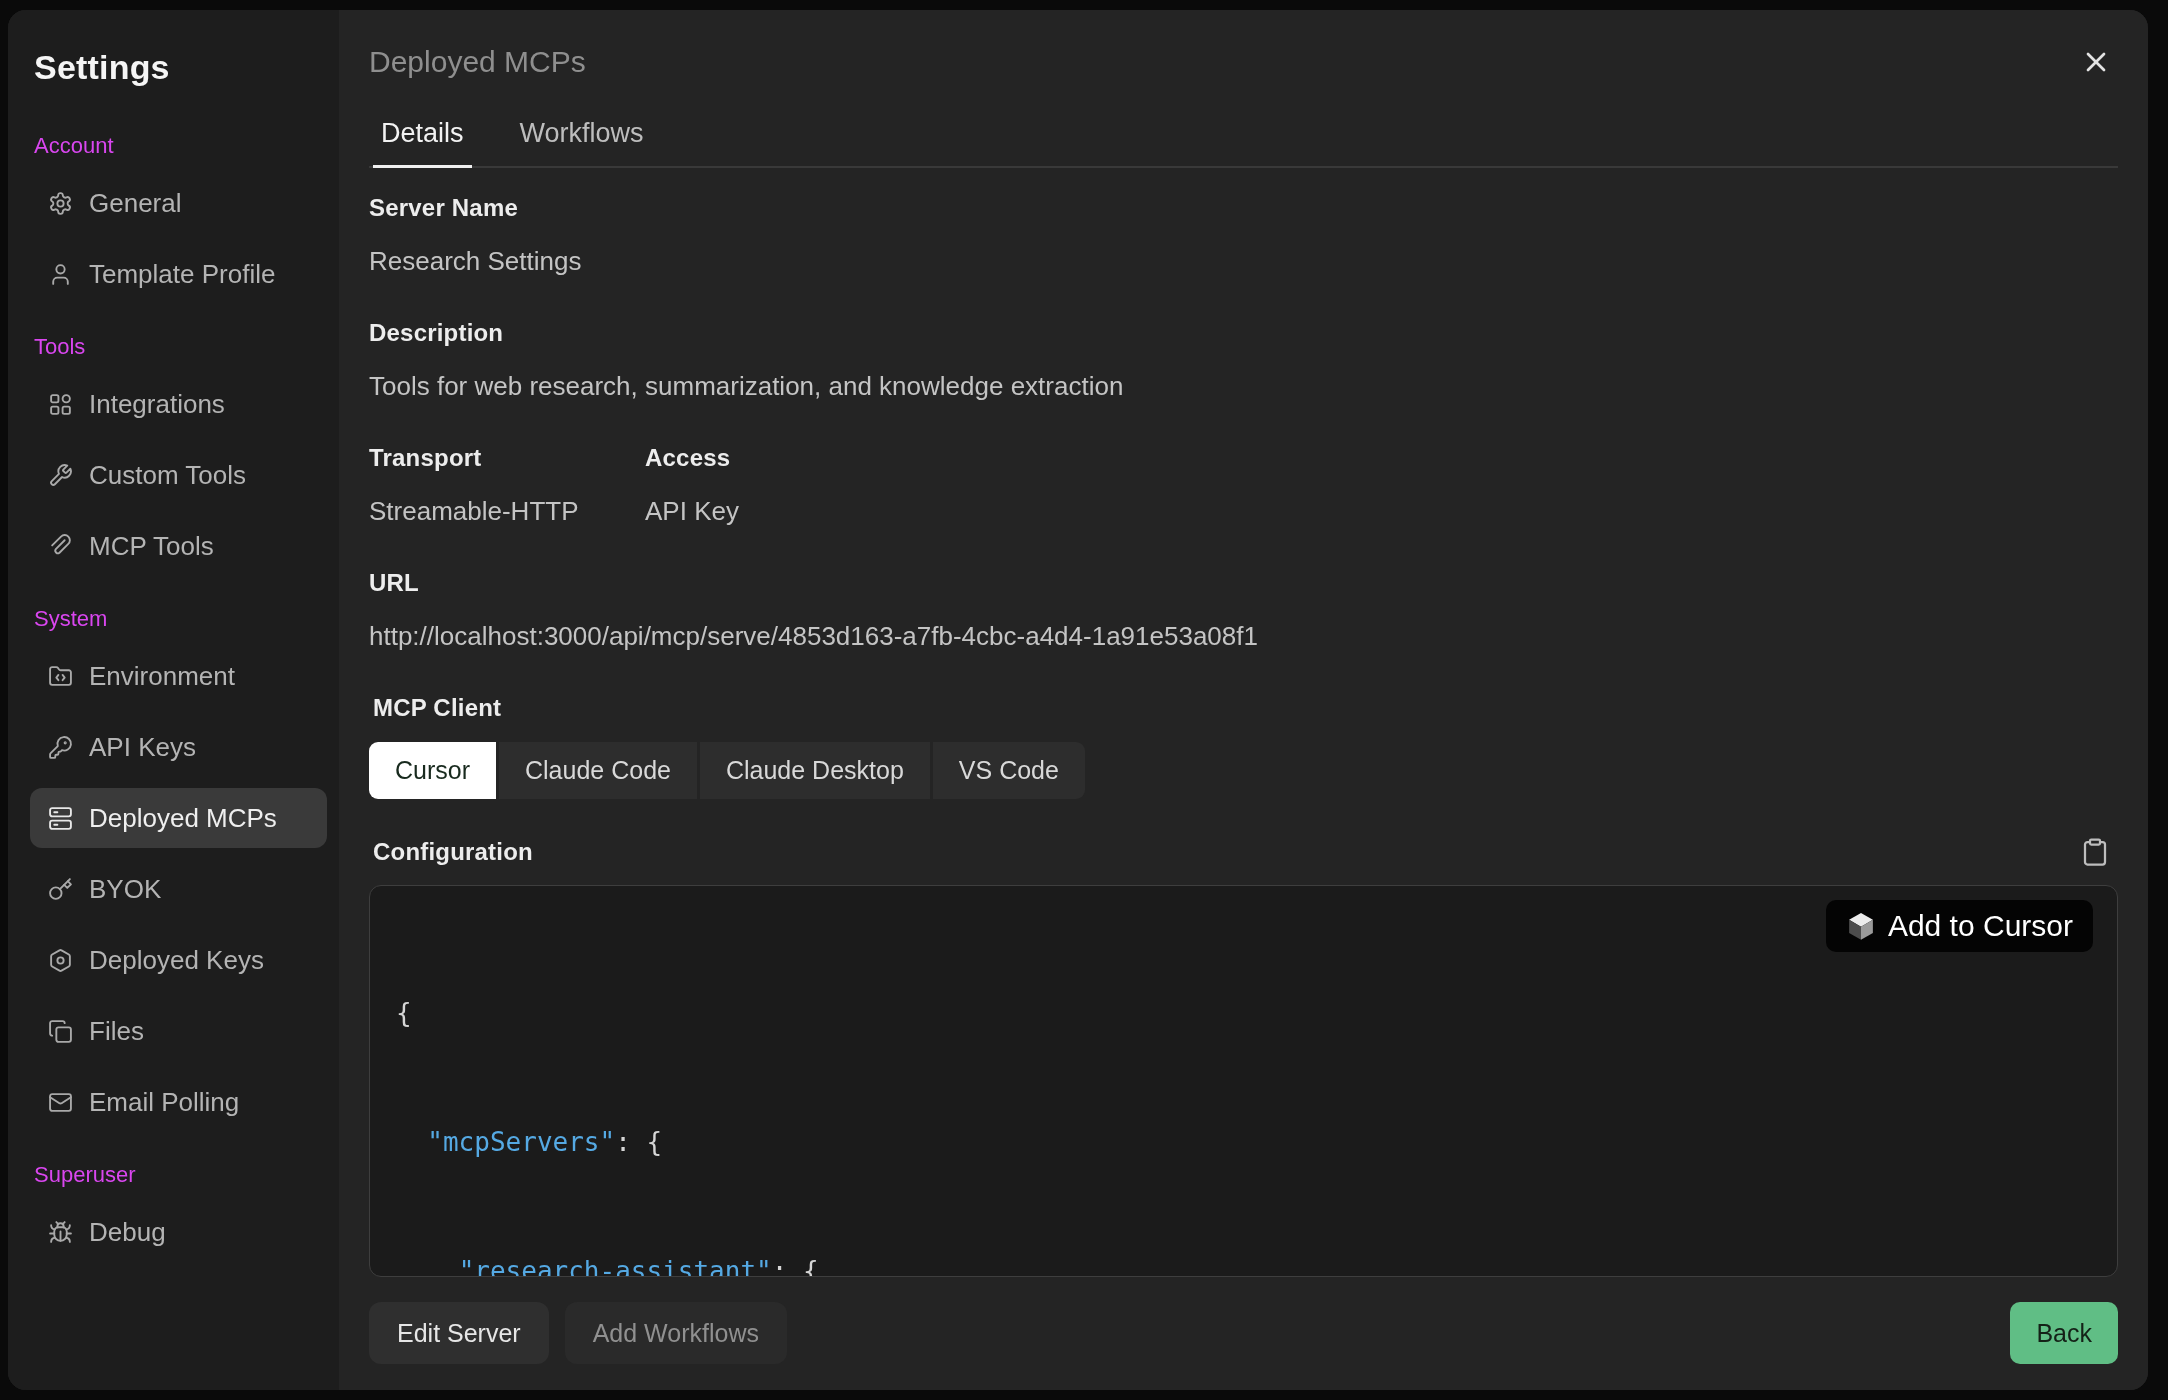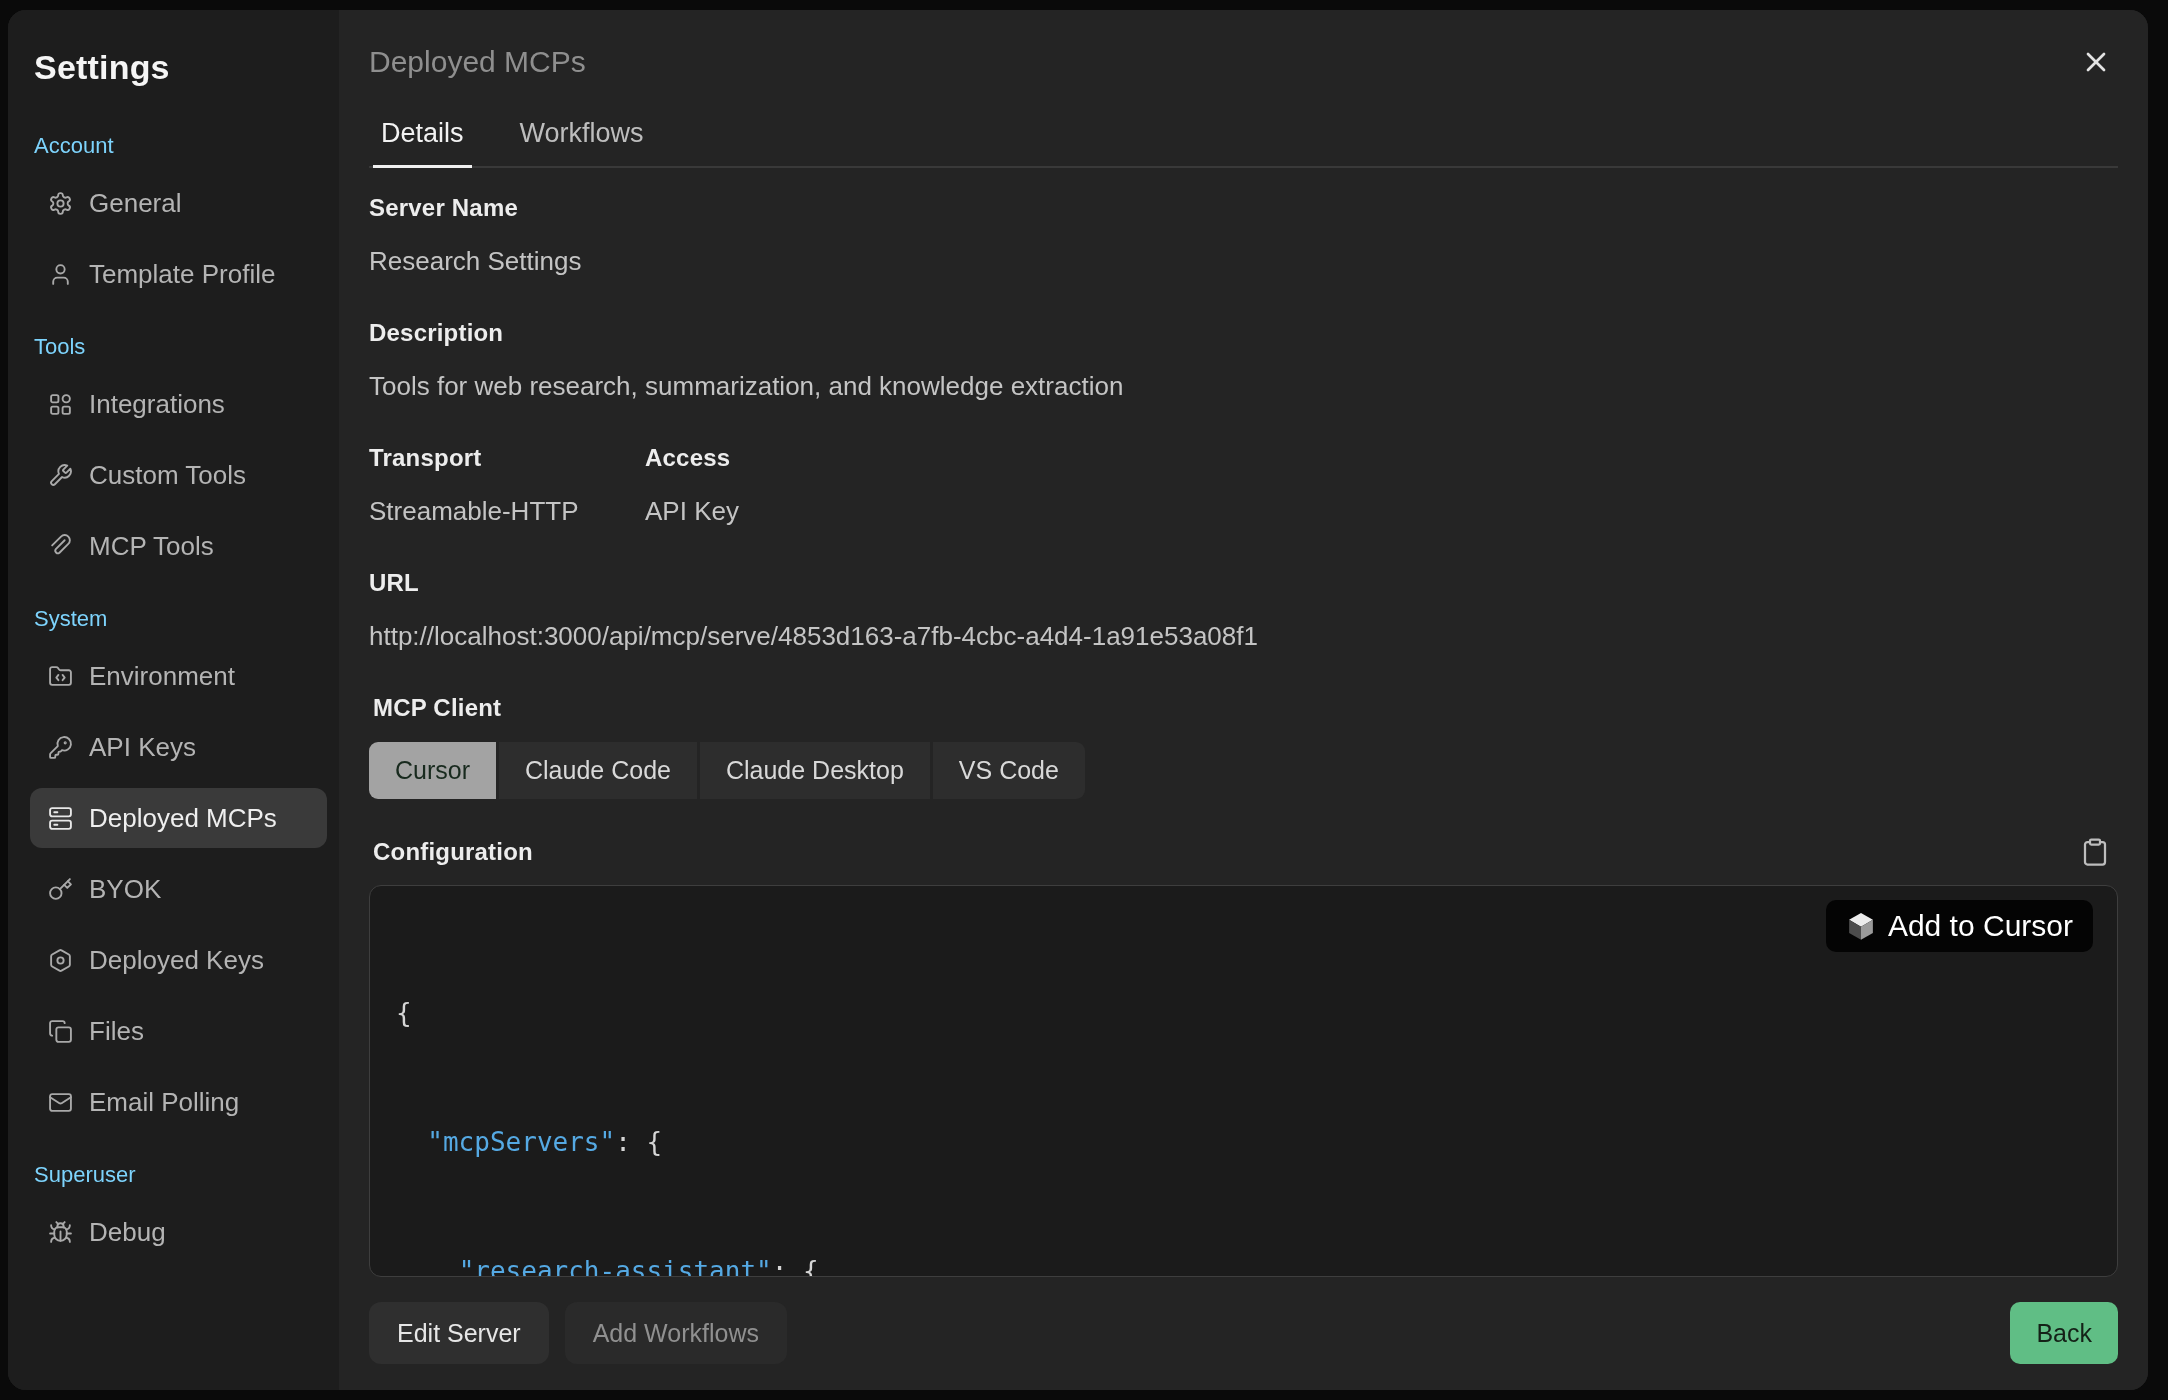--- a/index.html
+++ b/index.html
@@ -4,21 +4,21 @@
 <style>
   * { margin:0; padding:0; box-sizing:border-box; }
   html,body { width:2168px; height:1400px; background:#0a0a0a; font-family:"Liberation Sans", sans-serif; overflow:hidden; }
 
   .modal { position:absolute; left:8px; top:10px; width:2140px; height:1380px;
            background:#242424; border-radius:18px; display:flex; overflow:hidden; }
 
   
   .sidebar { width:331px; min-width:331px; background:#1d1d1d; padding:34px 12px 20px 22px; }
   .stitle { font-size:34px; font-weight:700; color:#f5f5f5; margin:4px 0 46px 4px; letter-spacing:.2px; }
-  .shead { font-size:22px; color:#7dd3fc; margin:30px 0 14px 4px; }
+  .shead { font-size:22px; color:#d946ef; margin:30px 0 14px 4px; }
   .shead.first { margin-top:0; }
   .sitem { display:flex; align-items:center; gap:16px; height:60px; padding:0 12px 0 18px;
            border-radius:12px; color:#b4b4b4; font-size:26px; cursor:pointer; margin-bottom:11px; }
   .sitem .sicon { display:flex; align-items:center; color:#a9a9a9; }
   .sitem.active { background:#3a3a3a; color:#efefef; }
   .sitem.active .sicon { color:#e8e8e8; }
   .sicon svg { width:25px; height:25px; stroke:currentColor; fill:none; stroke-width:1.8; stroke-linecap:round; stroke-linejoin:round; }
 
   
   .main { flex:1; display:flex; flex-direction:column; padding:30px 30px 26px 30px; background:#242424; }
@@ -37,21 +37,21 @@
   .field { margin-bottom:42px; }
   .cols { display:flex; margin-bottom:42px; }
   .col1 { width:276px; }
 
   .mcp-label { margin-left:4px; }
   .clients { display:flex; gap:3px; margin-top:20px; }
   .client { height:57px; display:flex; align-items:center; padding:0 26px; background:#2d2d2d;
             color:#d9d9d9; font-size:25px; cursor:pointer; }
   .client:first-child { border-radius:9px 0 0 9px; }
   .client:last-child { border-radius:0 9px 9px 0; }
-  .client.active { background:#a3a3a3; color:#182a1e; font-weight:500; }
+  .client.active { background:#ffffff; color:#182a1e; font-weight:500; }
 
   .configrow { display:flex; align-items:center; justify-content:space-between; margin-top:38px; padding:0 8px 0 4px; }
   .copybtn { color:#bdbdbd; cursor:pointer; display:flex; }
   .copybtn svg { width:30px; height:30px; stroke:currentColor; fill:none; stroke-width:1.8; stroke-linecap:round; stroke-linejoin:round; }
 
   .codeblock { position:relative; margin-top:18px; height:392px; background:#1b1b1b;
                border:1px solid #3e3e3e; border-radius:12px; padding:20px 0 0 26px; overflow:hidden; }
   .codelines { font-family:"DejaVu Sans Mono", monospace; font-size:26px; line-height:43px; white-space:pre; color:#d6d6d6; }
   .codelines .key { color:#55a9e3; }
   .codelines .pun { color:#d6d6d6; }

